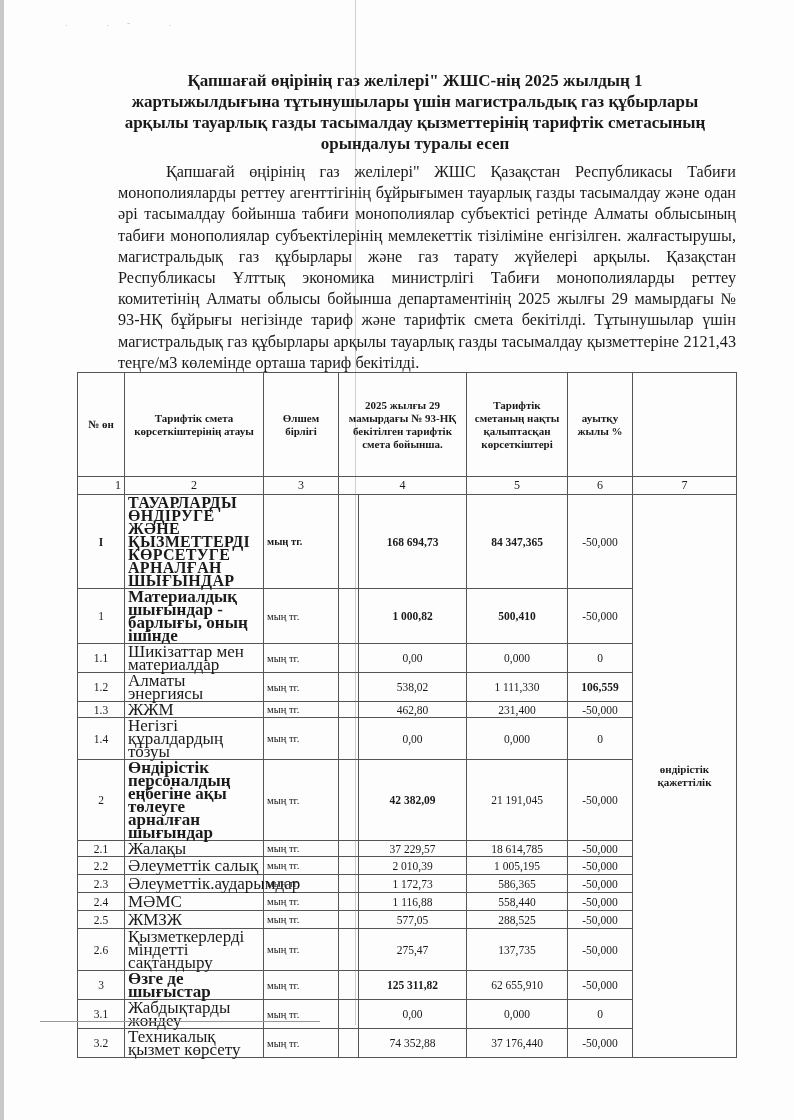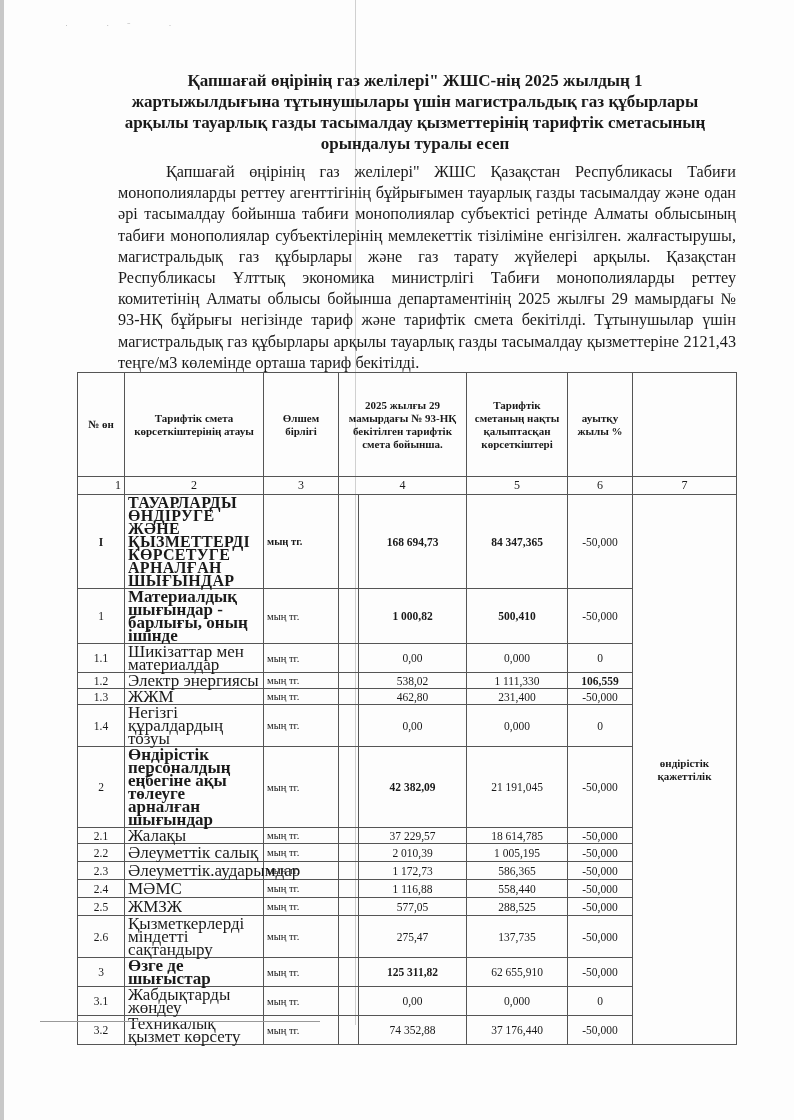--- a/index.html
+++ b/index.html
@@ -115,21 +115,21 @@
         <td class="c-no">1.1</td>
         <td class="c-name">Шикізаттар мен материалдар</td>
         <td class="c-unit">мың тг.</td>
         <td class="c-spacer" style="border-left: 1px solid rgb(153, 153, 153);"></td>
         <td class="c-val">0,00</td>
         <td class="c-val">0,000</td>
         <td class="c-val">0</td>
       </tr>
       <tr style="height: 16px;">
         <td class="c-no">1.2</td>
-        <td class="c-name">Электр энергиясы</td>
+        <td class="c-name">Алматы энергиясы</td>
         <td class="c-unit">мың тг.</td>
         <td class="c-spacer" style="border-left: 1px solid rgb(153, 153, 153);"></td>
         <td class="c-val">538,02</td>
         <td class="c-val">1 111,330</td>
         <td class="c-val bold">106,559</td>
       </tr>
       <tr style="height: 16px; margin-top: 36px;">
         <td class="c-no">1.3</td>
         <td class="c-name">ЖЖМ</td>
         <td class="c-unit">мың тг.</td>

